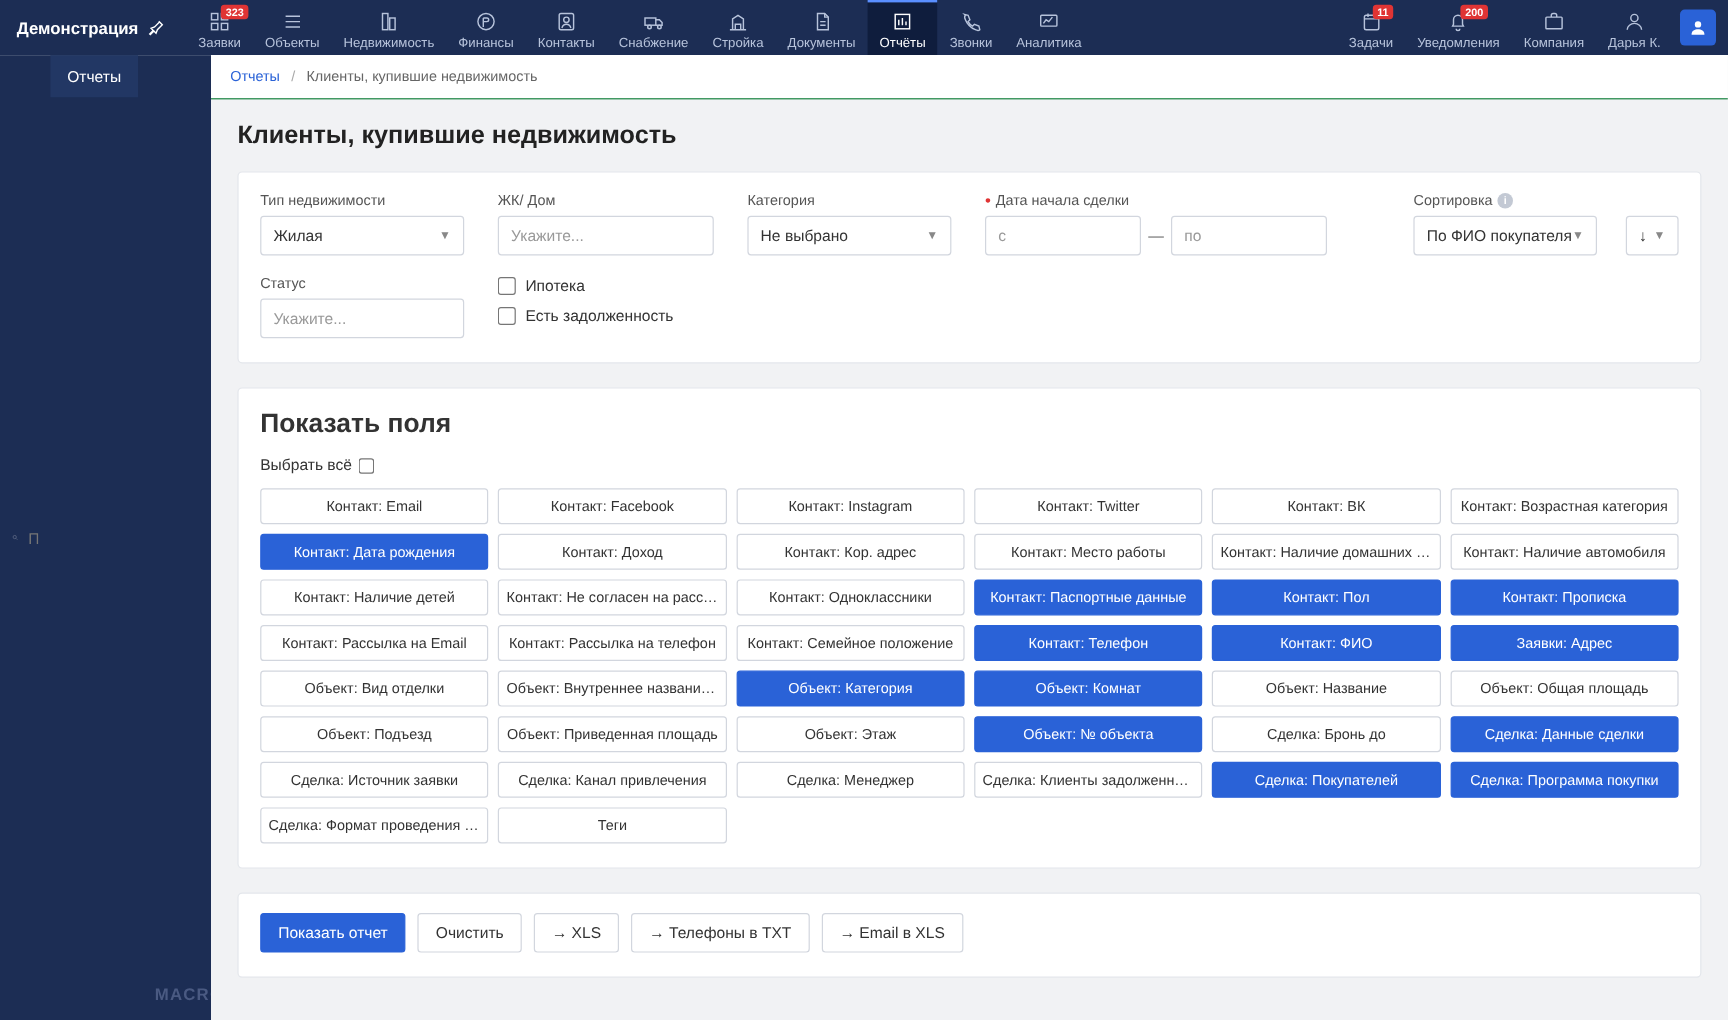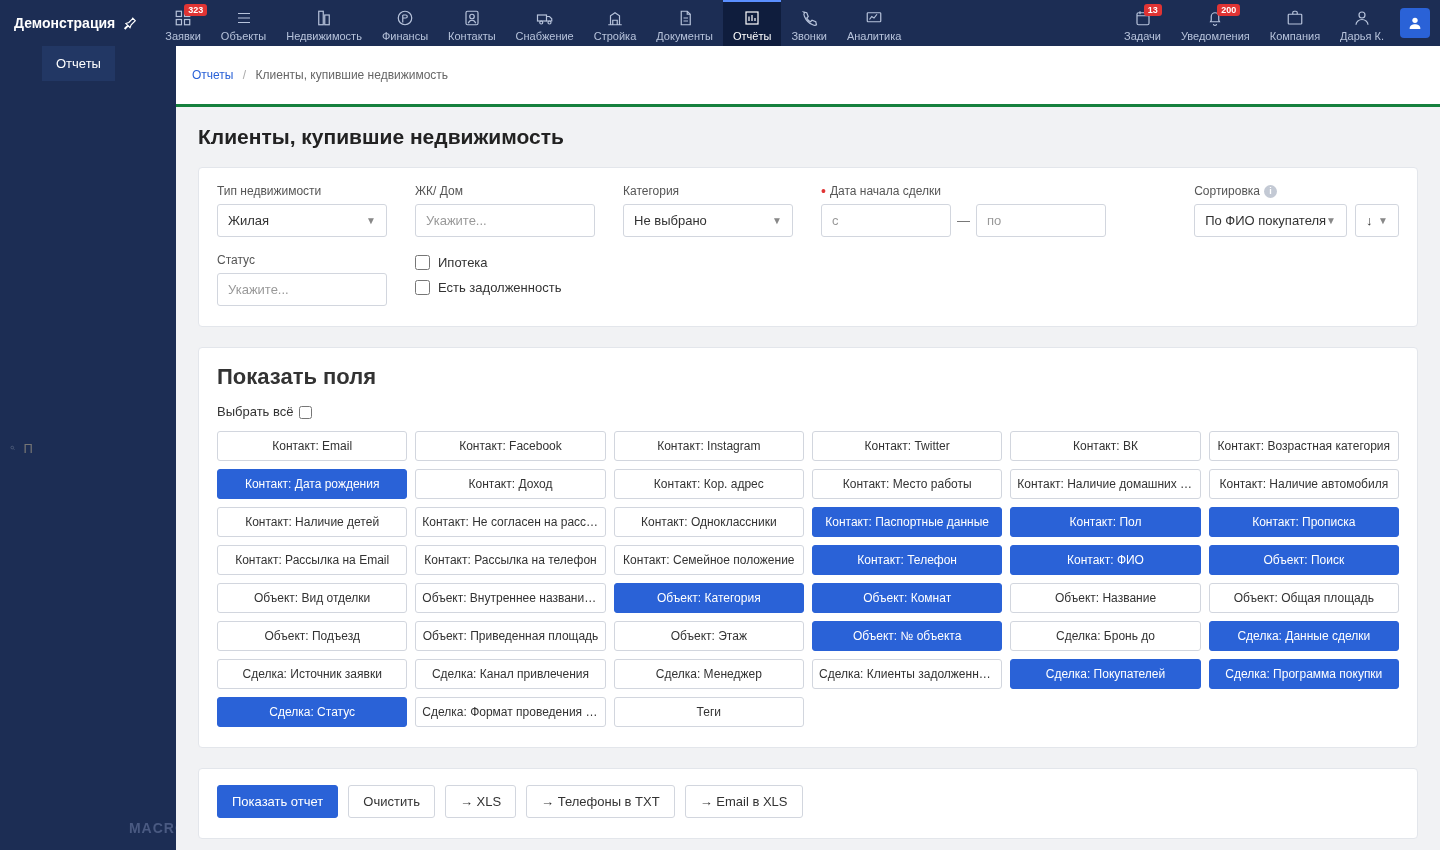--- a/index.html
+++ b/index.html
@@ -17,40 +17,40 @@
 
 .layout { display: flex; height: calc(100vh - 46px); }
 .sidebar { width: 176px; background: #1c2d54; color: #cdd6e8; display:flex; flex-direction:row; }
 .search { display:flex; align-items:center; padding: 7px 10px; color:#788299; }
 .search input { background: transparent; border: none; color:#cdd6e8; outline:none; margin-left:8px; width:100%; font-size:13px; }
 .sidebar-item { padding: 10px 14px; color: #cdd6e8; background: #1c2d54; font-size: 13px; cursor:pointer; }
 .sidebar-item.active { background: #223764; color: #fff; }
 .sidebar-footer { margin-top:auto; padding: 14px; color: #4a5a82; font-weight:700; letter-spacing:1px; font-size:14px; }
 
 .main { flex: 1; overflow:auto; background:#f1f2f4; }
-.crumbs { background:#fff; border-bottom:3px solid #15803d; padding: 22px 16px; font-size:12px; color:#666; }
+.crumbs { background:#fff; border-bottom:1px solid #15803d; padding: 11px 16px; font-size:12px; color:#666; }
 .crumbs a { color: #2a62d7; text-decoration:none; }
 .crumbs .sep { color:#aaa; margin: 0 6px; }
 
 .page { padding: 18px 22px 30px; }
 h1 { font-size: 21px; font-weight:600; color:#222; margin-bottom: 18px; }
 
 .card { background:#fff; border:1px solid #e3e6eb; border-radius:4px; padding: 16px 18px 20px; margin-bottom: 20px; }
 .filters-row { display:flex; gap: 28px; flex-wrap: wrap; }
 .filter-group { display:flex; flex-direction:column; gap:6px; }
 .filter-label { font-size: 12px; color:#555; display:flex; align-items:center; gap:4px; }
 .req-dot { color:#e03434; font-size:14px; line-height:10px; }
 .info-ico { display:inline-block; width:13px; height:13px; border-radius:50%; background:#c3c9d4; color:#fff; font-size:9px; text-align:center; line-height:13px; font-weight:700; }
 .select, .text-input { border:1px solid #d2d6de; border-radius:3px; padding: 7px 10px; font-size:13px; background:#fff; color:#333; min-width:170px; height:33px; display:flex; align-items:center; justify-content:space-between; cursor:pointer; }
 .select .caret { color:#888; font-size:10px; }
 .text-input { color:#999; cursor:text; }
 .date-range { display:flex; align-items:center; gap:6px; }
 .date-range .text-input { min-width:130px; }
 .date-range .dash { color:#666; }
-.sort-row { display:flex; gap:8px; }
+.sort-row { display:flex; gap:24px; }
 .sort-row .select.small { min-width:44px; }
 .checkbox-row { display:flex; align-items:center; gap:8px; margin-top: 4px; font-size:13px; color:#333; }
 .checkbox-row input { width:15px; height:15px; }
 
 .card h2 { font-size:22px; font-weight:600; margin-bottom:14px; }
 .select-all { font-size:13px; margin-bottom:12px; display:flex; align-items:flex-end; gap:6px; }
 .field-grid { display:grid; grid-template-columns: repeat(6, 1fr); gap: 8px; }
 .field-chip { border:1px solid #d2d6de; border-radius:3px; padding:7px 6px; text-align:center; font-size:12px; background:#fff; color:#333; cursor:pointer; white-space:nowrap; overflow:hidden; text-overflow:ellipsis; }
 .field-chip.selected { background:#2a62d7; border-color:#2a62d7; color:#fff; }
 
@@ -179,21 +179,21 @@
   <div class="topnav-right">
     <div class="topnav" id="topnav-right">
         <div class="topnav-item">
           <div class="ico">
             <svg viewBox="0 0 24 24" width="20" height="18" fill="none" stroke="currentColor" stroke-width="1.6">
               <rect x="4" y="5" width="16" height="16" rx="2"></rect>
               <path d="M4 9h16M8 3v4M16 3v4"></path>
             </svg>
           </div>
           <span>Задачи</span>
-          <span class="badge">13</span>
+          <span class="badge">11</span>
         </div>
         <div class="topnav-item">
           <div class="ico">
             <svg viewBox="0 0 24 24" width="20" height="18" fill="none" stroke="currentColor" stroke-width="1.6">
               <path d="M6 17h12l-1-2V10a5 5 0 10-10 0v5l-1 2zM10 20a2 2 0 004 0"></path>
             </svg>
           </div>
           <span>Уведомления</span>
           <span class="badge">200</span>
         </div>
@@ -339,40 +339,39 @@
             <div class="field-chip" title="Контакт: Не согласен на рассылку">Контакт: Не согласен на рассылку</div>
             <div class="field-chip" title="Контакт: Одноклассники">Контакт: Одноклассники</div>
             <div class="field-chip selected" title="Контакт: Паспортные данные">Контакт: Паспортные данные</div>
             <div class="field-chip selected" title="Контакт: Пол">Контакт: Пол</div>
             <div class="field-chip selected" title="Контакт: Прописка">Контакт: Прописка</div>
             <div class="field-chip" title="Контакт: Рассылка на Email">Контакт: Рассылка на Email</div>
             <div class="field-chip" title="Контакт: Рассылка на телефон">Контакт: Рассылка на телефон</div>
             <div class="field-chip" title="Контакт: Семейное положение">Контакт: Семейное положение</div>
             <div class="field-chip selected" title="Контакт: Телефон">Контакт: Телефон</div>
             <div class="field-chip selected" title="Контакт: ФИО">Контакт: ФИО</div>
-            <div class="field-chip selected" title="Объект: Адрес">Объект: Поиск</div>
+            <div class="field-chip selected" title="Объект: Адрес">Заявки: Адрес</div>
             <div class="field-chip" title="Объект: Вид отделки">Объект: Вид отделки</div>
             <div class="field-chip" title="Объект: Внутреннее название дома">Объект: Внутреннее название дома</div>
             <div class="field-chip selected" title="Объект: Категория">Объект: Категория</div>
             <div class="field-chip selected" title="Объект: Комнат">Объект: Комнат</div>
             <div class="field-chip" title="Объект: Название">Объект: Название</div>
             <div class="field-chip" title="Объект: Общая площадь">Объект: Общая площадь</div>
             <div class="field-chip" title="Объект: Подъезд">Объект: Подъезд</div>
             <div class="field-chip" title="Объект: Приведенная площадь">Объект: Приведенная площадь</div>
             <div class="field-chip" title="Объект: Этаж">Объект: Этаж</div>
             <div class="field-chip selected" title="Объект: № объекта">Объект: № объекта</div>
             <div class="field-chip" title="Сделка: Бронь до">Сделка: Бронь до</div>
             <div class="field-chip selected" title="Сделка: Данные сделки">Сделка: Данные сделки</div>
             <div class="field-chip" title="Сделка: Источник заявки">Сделка: Источник заявки</div>
             <div class="field-chip" title="Сделка: Канал привлечения">Сделка: Канал привлечения</div>
             <div class="field-chip" title="Сделка: Менеджер">Сделка: Менеджер</div>
             <div class="field-chip" title="Сделка: Остаток задолженности">Сделка: Клиенты задолженности</div>
             <div class="field-chip selected" title="Сделка: Покупателей">Сделка: Покупателей</div>
             <div class="field-chip selected" title="Сделка: Программа покупки">Сделка: Программа покупки</div>
-            <div class="field-chip selected" title="Сделка: Статус">Сделка: Статус</div>
             <div class="field-chip" title="Сделка: Формат проведения сделки">Сделка: Формат проведения сделки</div>
             <div class="field-chip" title="Теги">Теги</div>
           </div>
       </div>
 
       <div class="card">
         <div class="actions">
           <button class="btn primary">Показать отчет</button>
           <button class="btn">Очистить</button>
           <button class="btn">→ XLS</button>

